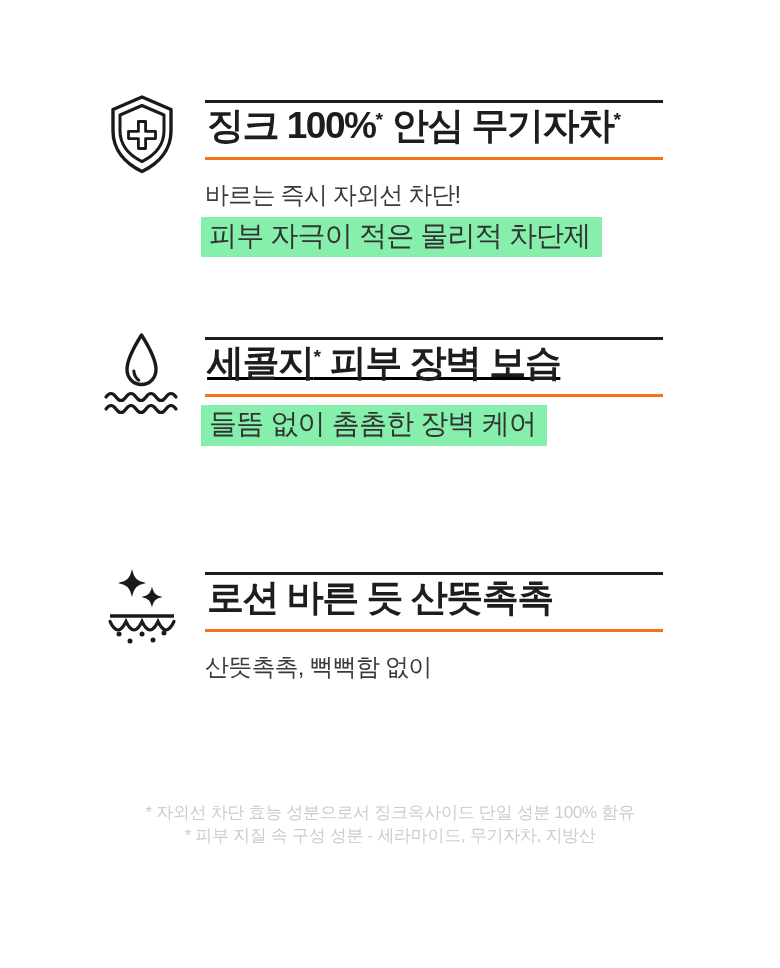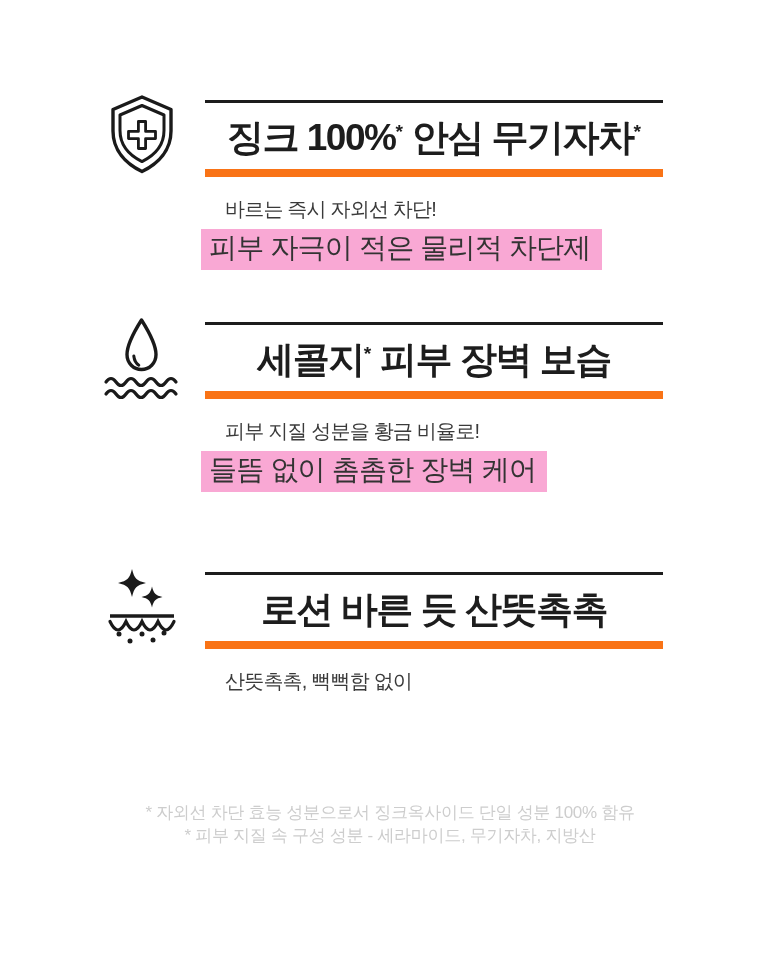--- a/index.html
+++ b/index.html
@@ -13,67 +13,66 @@
     background: #ffffff;
     overflow: hidden;
   }
 
   .feature {
     position: absolute;
     left: 102px;
     width: 576px;
   }
   .feature-1 { top: 100px; }
-  .feature-2 { top: 322px; }
+  .feature-2 { top: 337px; text-decoration: underline; }
   .feature-3 { top: 572px; }
 
   .icon-box {
     position: absolute;
     left: 0;
     top: -6px;
     width: 80px;
     height: 84px;
   }
   .icon-box svg { display: block; width: 80px; height: 84px; }
 
   .content { margin-left: 103px; width: 458px; }
 
   .title-block {
     border-top: 3px solid #1d1d1d;
-    border-bottom: 8px solid #f97316;
-    padding: 16px 2px 13px 2px;
-    text-align: center;
+    border-bottom: 3px solid #f97316;
+    padding: 4px 2px 13px 2px;
   }
   .title {
     font-size: 37px;
     line-height: 1.0;
     font-weight: 800;
     letter-spacing: -1.5px;
     color: #1d1d1d;
     white-space: nowrap;
   }
   .title .sup {
     font-size: 0.52em;
     vertical-align: 0.62em;
     letter-spacing: 0;
   }
 
   .line1 {
-    margin: 21px 0 0 20px;
-    font-size: 20px;
+    margin: 21px 0 0 0;
+    font-size: 24px;
     line-height: 1.15;
     letter-spacing: -0.8px;
     color: #3a3a3a;
     white-space: nowrap;
   }
   .line2 {
     display: inline-block;
     margin: 8px 0 0 -4px;
     padding: 4px 11px 6px 8px;
-    background: #f9a8d4;
+    background: #86efac;
     font-size: 28px;
     line-height: 1.1;
     letter-spacing: -0.8px;
     color: #333333;
     white-space: nowrap;
   }
 
   .footnotes {
     position: absolute;
     top: 801px;
@@ -114,21 +113,20 @@
         <path d="M39.5 4 C33.5 13.5 25 27.5 25 38.5 C25 47 31.5 53.5 39.5 53.5 C47.5 53.5 54 47 54 38.5 C54 27.5 45.5 13.5 39.5 4 Z" fill="none" stroke="#1a1a1a" stroke-width="3.4" stroke-linejoin="round"></path>
         <path d="M31.8 40 C32.3 44.6 33.8 47.2 36.8 49.2" fill="none" stroke="#1a1a1a" stroke-width="3" stroke-linecap="round"></path>
         <path d="M4 66 q5 -7 10 0 t10 0 t10 0 t10 0 t10 0 t10 0 t10 0" fill="none" stroke="#1a1a1a" stroke-width="3.2" stroke-linecap="round"></path>
         <path d="M4 78 q5 -7 10 0 t10 0 t10 0 t10 0 t10 0 t10 0 t10 0" fill="none" stroke="#1a1a1a" stroke-width="3.2" stroke-linecap="round"></path>
       </svg>
     </div>
     <div class="content">
       <div class="title-block">
         <h2 class="title"><span>세콜지</span><span class="sup">*</span><span> 피부 장벽 보습</span><span class="sup"></span></h2>
       </div>
-      <p class="line1">피부 지질 성분을 황금 비율로!</p>
       <span class="line2">들뜸 없이 촘촘한 장벽 케어</span>
     </div>
   </section>
 
   <section class="feature feature-3">
     <div class="icon-box">
       <svg viewBox="0 0 80 84" aria-hidden="true">
         <path d="M30 3 C32.4 12.6 34.4 14.6 44 17 C34.4 19.4 32.4 21.4 30 31 C27.6 21.4 25.6 19.4 16 17 C25.6 14.6 27.6 12.6 30 3 Z" fill="#1a1a1a"></path>
         <path d="M50 20.5 C51.7 27.5 53.5 29.3 60.5 31 C53.5 32.7 51.7 34.5 50 41.5 C48.3 34.5 46.5 32.7 39.5 31 C46.5 29.3 48.3 27.5 50 20.5 Z" fill="#1a1a1a"></path>
         <line x1="8" y1="50" x2="72" y2="50" stroke="#1a1a1a" stroke-width="3.4"></line>

